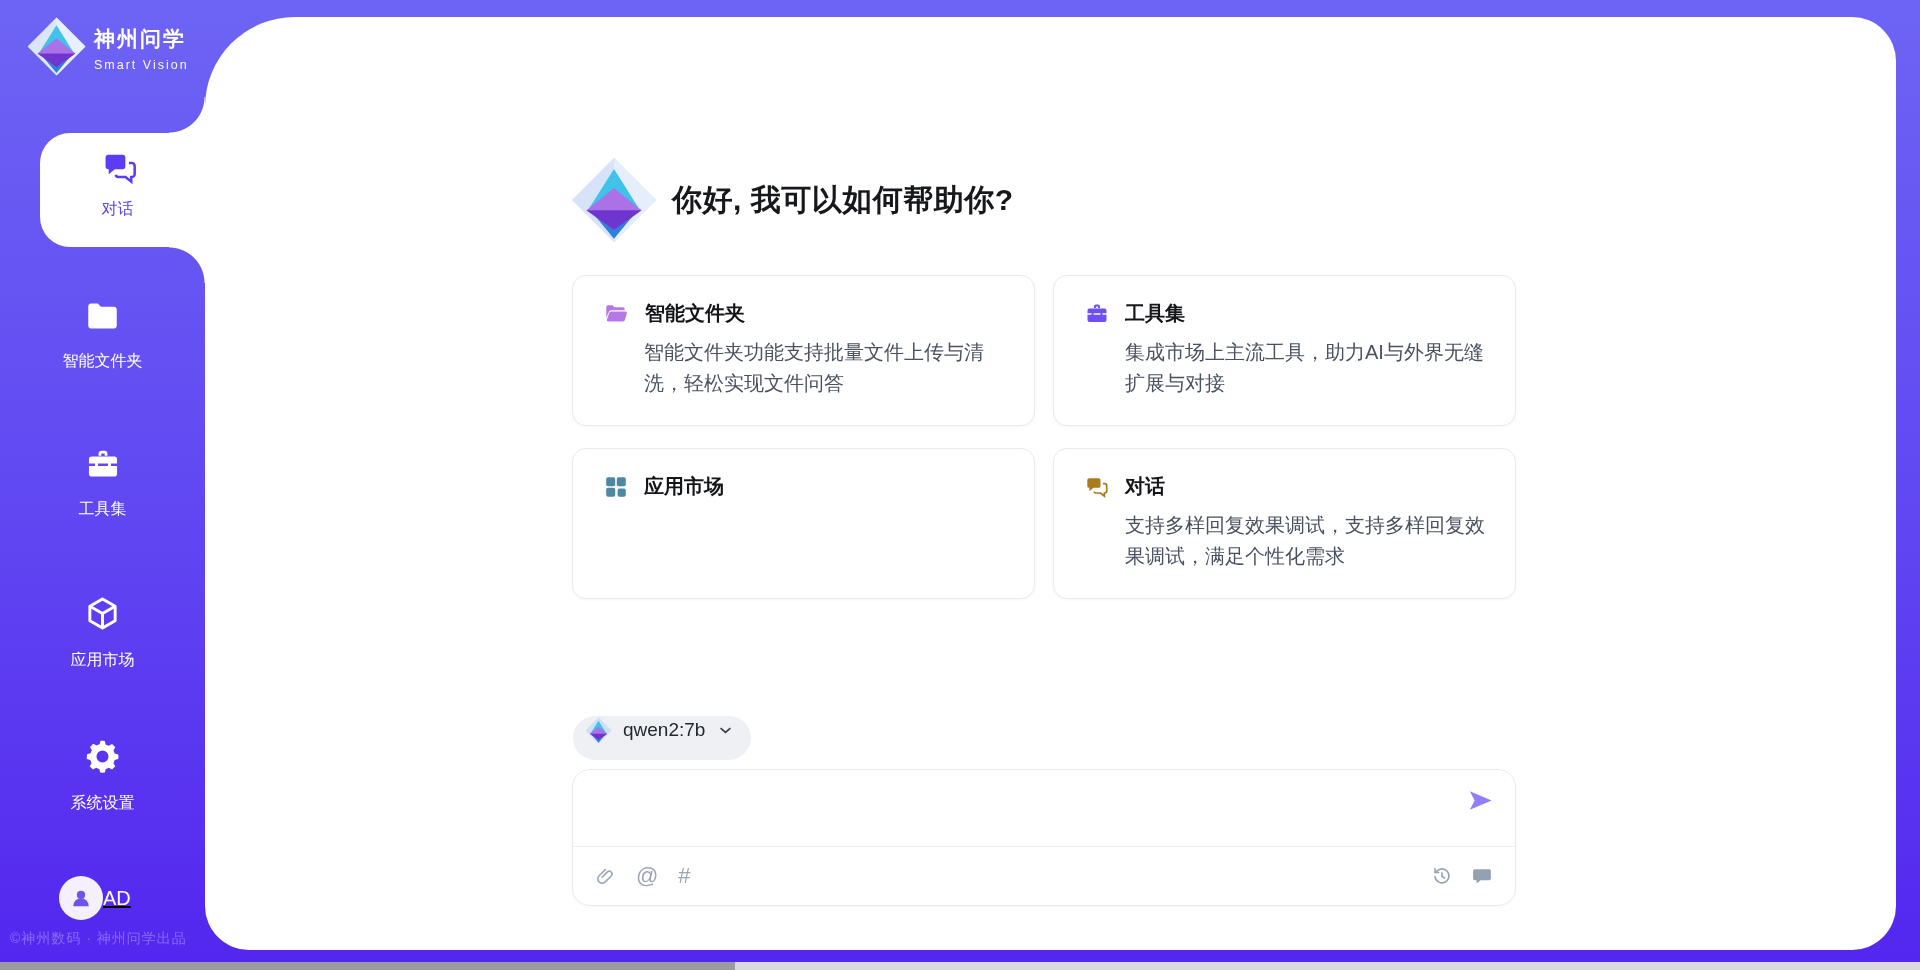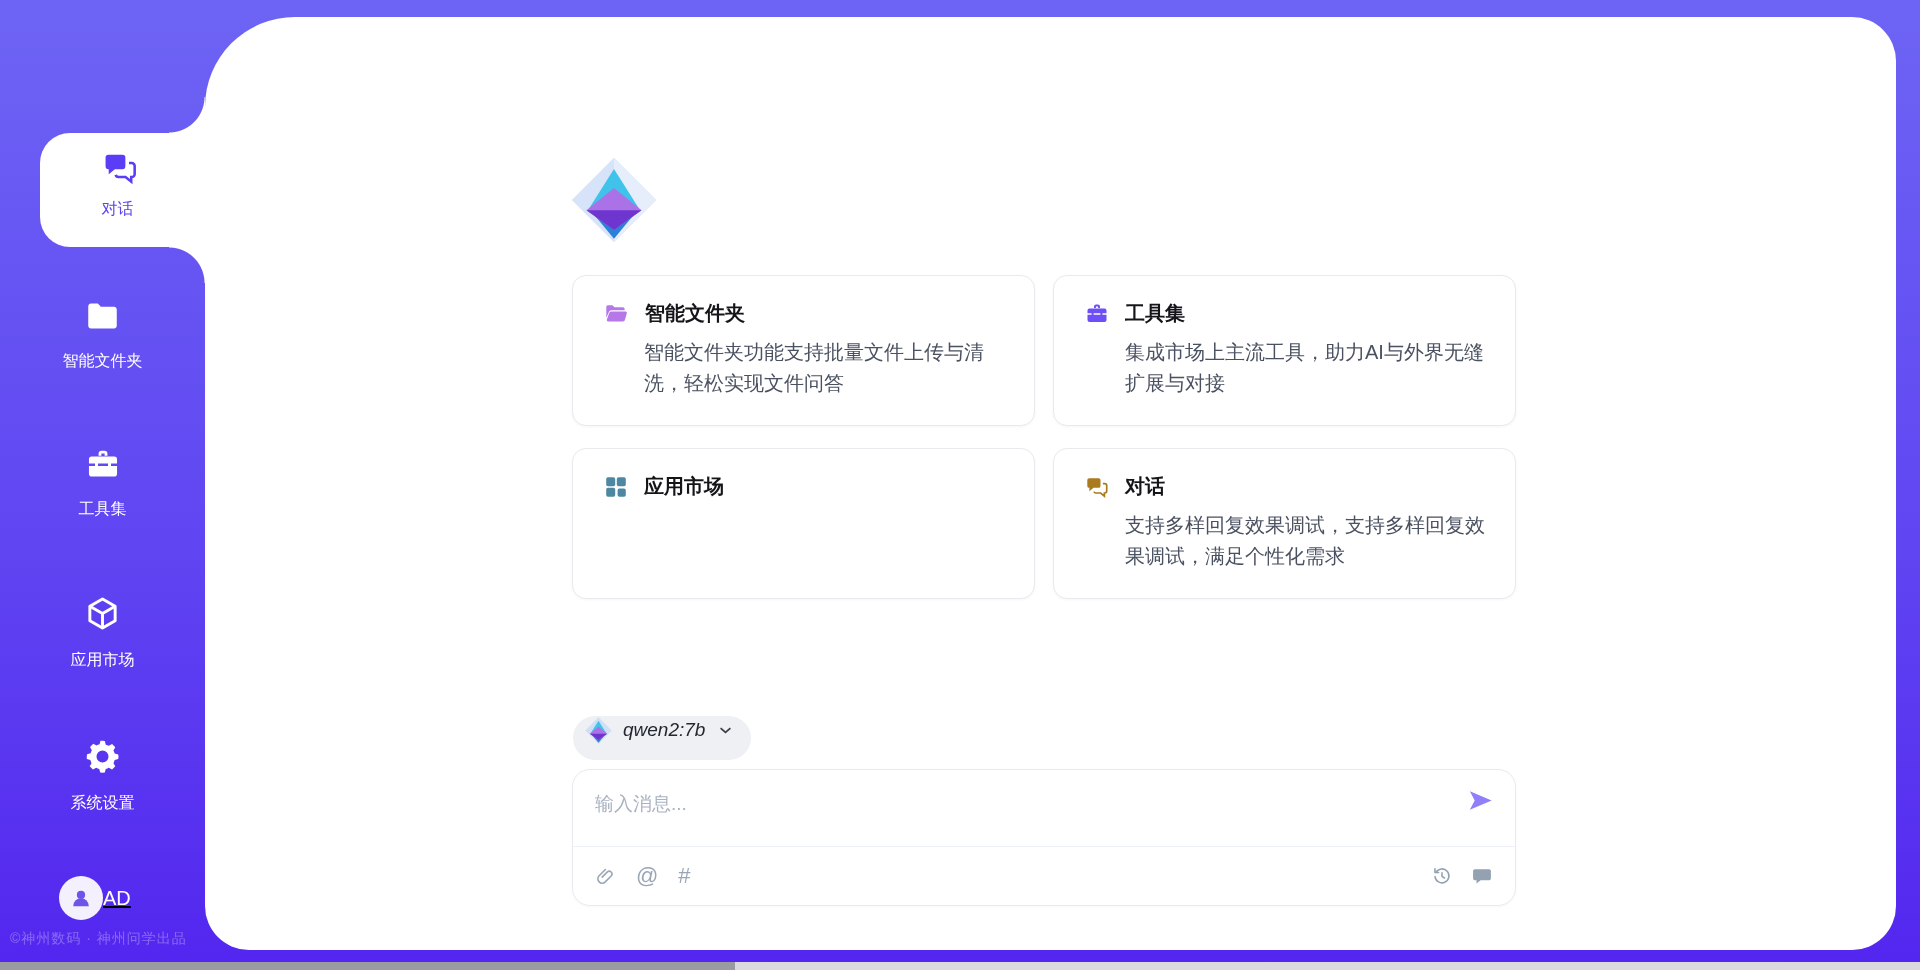--- a/index.html
+++ b/index.html
@@ -45,21 +45,21 @@
 
   .cards { position:absolute; left:367px; top:258px; width:944px;
     display:grid; grid-template-columns:1fr 1fr; column-gap:18px; row-gap:22px; }
   .card { background:#fff; border:1px solid #e8eaee; border-radius:14px; padding:24px 28px 26px 31px;
     min-height:129px; box-shadow:0 1px 3px rgba(16,24,40,.04); cursor:pointer; }
   .card-head { display:flex; align-items:center; gap:16px; }
   .card-title { font-size:20px; font-weight:bold; color:#141519; }
   .card-desc { margin:10px 0 0 40px; font-size:20px; line-height:1.55; color:#4a5160; }
 
   .model-pill { position:absolute; left:368px; top:699px; height:44px; padding:0 16px 16px 12px;
-    background:#eef0f4; border-radius:22px; display:inline-flex; align-items:center; gap:11px; cursor:pointer;font-style:italic; }
+    background:#eef0f4; border-radius:22px; display:inline-flex; align-items:center; gap:11px; cursor:pointer; }
   .model-name { font-size:19px; color:#23272f; }
 
   .composer { position:absolute; left:367px; top:752px; width:944px; height:137px;
     background:#fff; border:1px solid #e8eaf0; border-radius:18px; box-shadow:0 1px 3px rgba(16,24,40,.03); }
   .composer-input { position:absolute; left:22px; top:14px; right:70px; height:40px;
     border:none; outline:none; font-size:19px; color:#30343c;
     font-family:"Liberation Sans","DejaVu Sans",sans-serif; background:transparent; }
   .composer-input::placeholder { color:#a9b3c1; }
   .send-btn { position:absolute; right:20px; top:16px; color:#8f7ff8; cursor:pointer; background:none; border:none; }
   .composer-footer { position:absolute; left:0; right:0; bottom:0; height:59px; border-top:1px solid #edf0f4;
@@ -70,20 +70,36 @@
 
   
   .hscroll { position:absolute; left:0; bottom:0; width:100%; height:8px; background:#d9d9de; z-index:5; }
   .hscroll-thumb { position:absolute; left:0; top:0; height:8px; width:735px; background:#9a9aa2; }
 </style>
 </head>
 <body>
 
 <aside class="sidebar">
 
+  <div class="brand">
+    <span>
+      <svg width="59" height="59" viewBox="0 0 100 100">
+        <polygon points="50,1 99,50 50,99 1,50" fill="#dbe6f8"></polygon>
+        <polygon points="50,1 99,50 50,99" fill="#e9f0fb"></polygon>
+        <polygon points="50,14 79,60 21,60" fill="#3fc3ea"></polygon>
+        <polygon points="21,60 79,60 50,95" fill="#2b80da"></polygon>
+        <polygon points="50,36 82,62 50,85 18,62" fill="#ab72e8"></polygon>
+        <polygon points="18,62 82,62 50,85" fill="#6f36cf"></polygon>
+      </svg>
+    </span>
+    <div class="brand-text">
+      <div class="brand-name">神州问学</div>
+      <div class="brand-sub">Smart Vision</div>
+    </div>
+  </div>
 
   <div class="nav-active">
     <span class="nav-icon">
       <svg width="36" height="36" viewBox="0 0 24 24" fill="currentColor">
         <path d="M2.3 5.1a1.9 1.9 0 0 1 1.9-1.9h9.4a1.9 1.9 0 0 1 1.9 1.9v5.8a1.9 1.9 0 0 1-1.9 1.9H8.5l-4.1 3.4v-3.4h-.2a1.9 1.9 0 0 1-1.9-1.9z"></path>
         <path d="M17.9 8.7h1.9a1.9 1.9 0 0 1 1.9 1.9v5.5a1.9 1.9 0 0 1-1.9 1.9h-.4v3.1l-3.8-3.1h-4.8a1.9 1.9 0 0 1-1.8-1.4" fill="none" stroke="currentColor" stroke-width="1.7"></path>
       </svg>
     </span>
     <span class="nav-label">对话</span>
   </div>
@@ -148,20 +164,21 @@
     <span>
       <svg width="86" height="86" viewBox="0 0 100 100">
         <polygon points="50,1 99,50 50,99 1,50" fill="#d7e3f8"></polygon>
         <polygon points="50,1 99,50 50,99" fill="#e7eefb"></polygon>
         <polygon points="50,14 79,60 21,60" fill="#3fc3ea"></polygon>
         <polygon points="21,60 79,60 50,95" fill="#2b80da"></polygon>
         <polygon points="50,36 82,62 50,85 18,62" fill="#ab72e8"></polygon>
         <polygon points="18,62 82,62 50,85" fill="#6f36cf"></polygon>
       </svg>
     </span>
+    <h1 class="hero-title">你好, 我可以如何帮助你?</h1>
   </div>
 
   <div class="cards">
 
     <div class="card">
       <div class="card-head">
         <span style="color: rgb(182, 120, 232);">
           <svg width="25" height="22" viewBox="0 0 24 21" fill="currentColor">
             <path d="M2.2 3.6c0-.9.7-1.6 1.6-1.6h4.3l1.9 2h8.2c.9 0 1.6.7 1.6 1.6v1.2H7.1c-1.1 0-2.1.7-2.4 1.8L2.2 14z"></path>
             <path d="M7.1 8.1h13.6c.8 0 1.4.8 1.2 1.6l-1.8 6.4c-.2.9-1 1.5-1.9 1.5H3.9c-.8 0-1.4-.8-1.2-1.6l2.3-6.5c.3-.8 1.1-1.4 2.1-1.4z"></path>
@@ -229,21 +246,20 @@
     </span>
     <span class="model-name">qwen2:7b</span>
     <span>
       <svg width="19" height="19" viewBox="0 0 24 24" fill="none" stroke="#3a3f4a" stroke-width="2.2" stroke-linecap="round" stroke-linejoin="round">
         <path d="M6.5 9.5l5.5 5 5.5-5"></path>
       </svg>
     </span>
   </div>
 
   <div class="composer">
-    <input class="composer-input" type="text" placeholder="输入消息..." style="">
     <button class="send-btn">
       <svg width="29" height="29" viewBox="0 0 24 24" fill="currentColor">
         <path d="M3.2 4.4l18 7.6-18 7.6 4-7.6z"></path>
       </svg>
     </button>
     <div class="composer-footer">
       <button class="icon-btn">
         <svg width="21" height="21" viewBox="0 0 24 24" fill="none" stroke="currentColor" stroke-width="1.8" stroke-linecap="round">
           <path d="M8.2 12.7l6-6a3.2 3.2 0 0 1 4.5 4.5l-7 7a4.9 4.9 0 0 1-7-7L11.9 4"></path>
         </svg>

